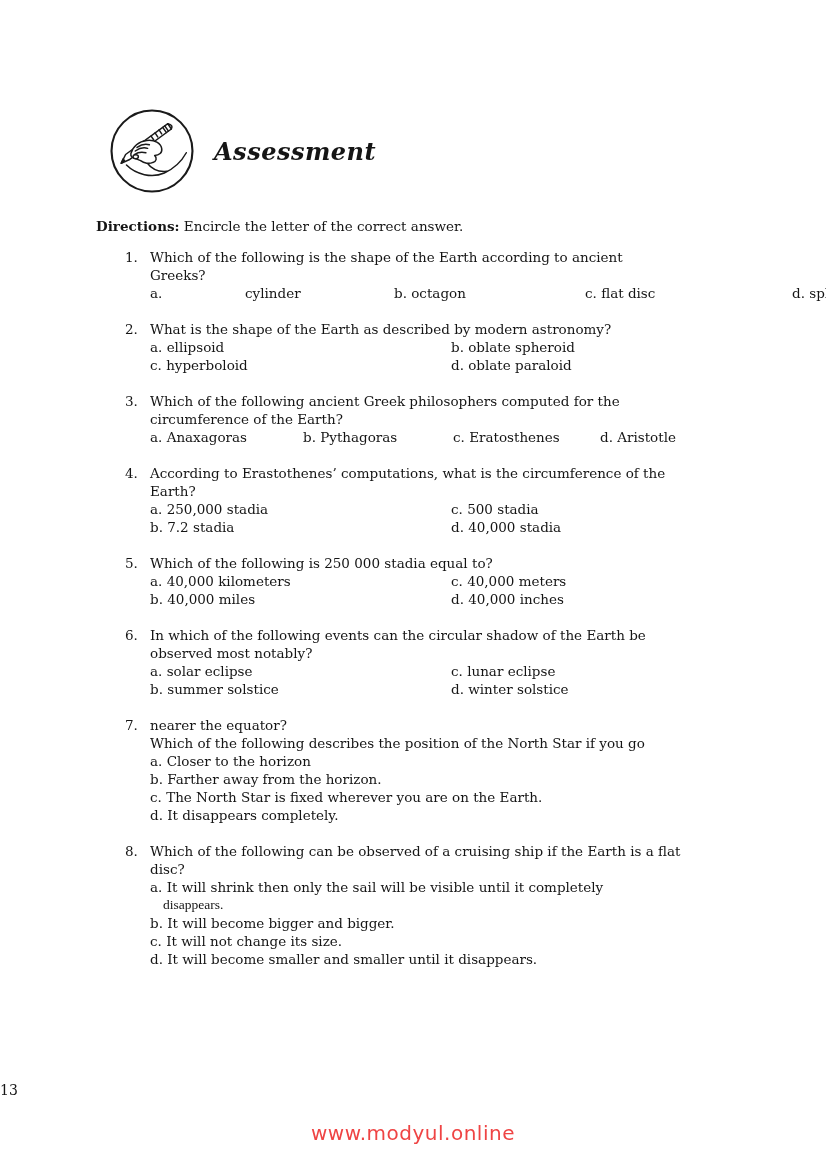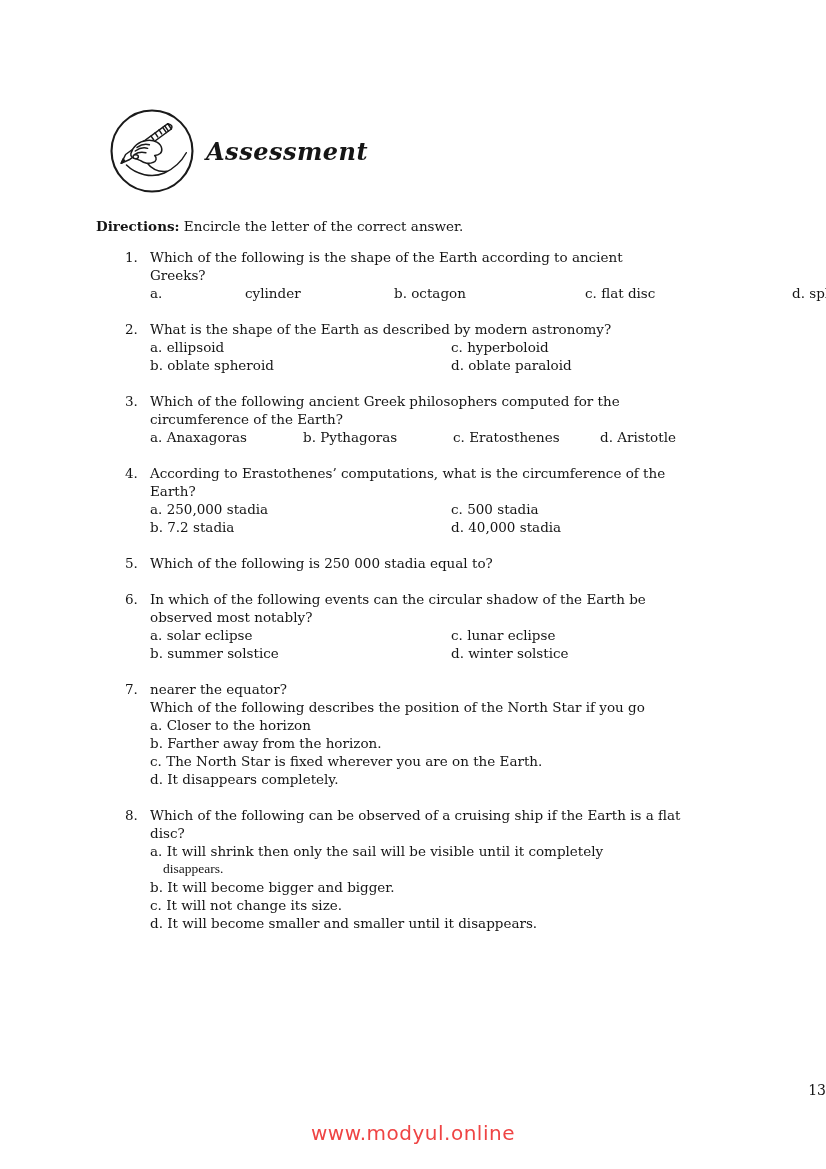--- a/index.html
+++ b/index.html
@@ -9,21 +9,21 @@
     font-family: "DejaVu Serif", "Liberation Serif", serif;
     color: #151515;
     position: relative;
     overflow: hidden;
   }
   .page { position: absolute; inset: 0; }
 
   
   .header {
     position: absolute; top: 107px; left: 108px;
-    display: flex; align-items: center; gap: 10px;
+    display: flex; align-items: center; gap: 18px;
   }
   .icon-circle { width: 88px; height: 88px; flex-shrink: 0; }
   .title {
     font-size: 24px; font-weight: bold; font-style: italic;
     letter-spacing: 0.5px; white-space: nowrap;
   }
 
   
   .directions {
     position: absolute; top: 217px; left: 96px; right: 50px;
@@ -40,21 +40,21 @@
 
   .opts-row-q1 { display: grid; grid-template-columns: 200px 147px 163px 1fr; gap: 44px; }
   .opts-row-q3 { display: grid; grid-template-columns: 153px 150px 147px 1fr; }
   .opts-2col   { display: grid; grid-template-columns: 301px 1fr; }
   .alabel { display: inline-block; width: 95px; }
   .cont { padding-left: 13px; font-family: Liberation Serif, serif; }
 
   
   .page-number {
     position: absolute; top: 1082px; left: 0; width: 100%;
-    text-align: right; font-size: 14px;
+    text-align: left; font-size: 14px;
   }
   .watermark {
     position: absolute; top: 1121px; left: 0; width: 100%;
     text-align: center;
     font-family: "DejaVu Sans", "Liberation Sans", sans-serif;
     font-size: 20px; color: #ef4444; letter-spacing: 0.5px;
   }
 </style>
 </head>
 <body>
@@ -114,22 +114,22 @@
         </div>
       </div>
     </div>
 
     <div class="question">
       <div class="qnum">2.</div>
       <div class="qbody">
         <div class="qline">What is the shape of the Earth as described by modern astronomy?</div>
         <div class="opts-2col">
           <span class="opt">a. ellipsoid</span>
+          <span class="opt">b. oblate spheroid</span>
           <span class="opt">c. hyperboloid</span>
-          <span class="opt">b. oblate spheroid</span>
           <span class="opt">d. oblate paraloid</span>
         </div>
       </div>
     </div>
 
     <div class="question">
       <div class="qnum">3.</div>
       <div class="qbody">
         <div class="qline">Which of the following ancient Greek philosophers computed for the</div>
         <div class="qline">circumference of the Earth?</div>
@@ -153,20 +153,26 @@
           <span class="opt">b. 7.2 stadia</span>
           <span class="opt">d. 40,000 stadia</span>
         </div>
       </div>
     </div>
 
     <div class="question">
       <div class="qnum">5.</div>
       <div class="qbody">
         <div class="qline">Which of the following is 250 000 stadia equal to?</div>
+        <div class="opts-2col">
+          <span class="opt">a. 40,000 kilometers</span>
+          <span class="opt">c. 40,000 meters</span>
+          <span class="opt">b. 40,000 miles</span>
+          <span class="opt">d. 40,000 inches</span>
+        </div>
       </div>
     </div>
 
     <div class="question">
       <div class="qnum">6.</div>
       <div class="qbody">
         <div class="qline">In which of the following events can the circular shadow of the Earth be</div>
         <div class="qline">observed most notably?</div>
         <div class="opts-2col">
           <span class="opt">a. solar eclipse</span>

